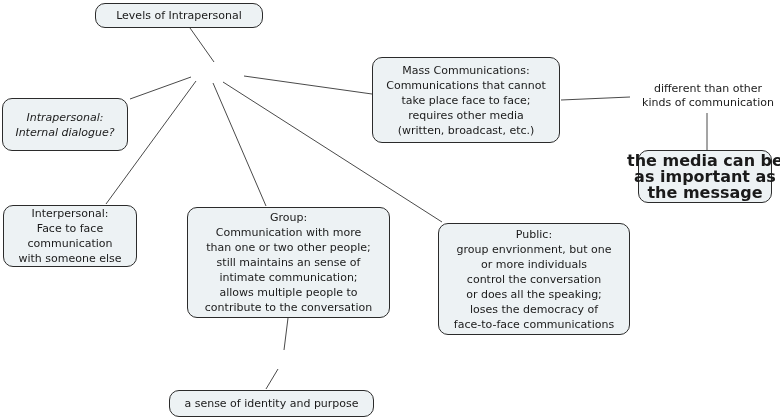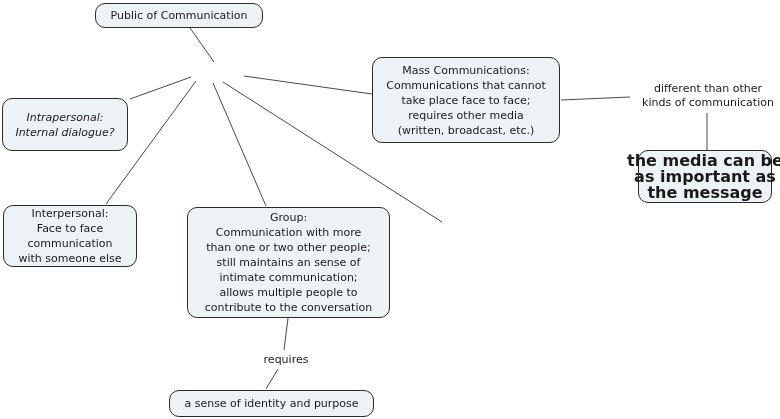--- a/index.html
+++ b/index.html
@@ -78,21 +78,21 @@
     <line x1="196" y1="81" x2="106" y2="204"></line>
     <line x1="213" y1="83" x2="266" y2="206"></line>
     <line x1="223" y1="82" x2="442" y2="222"></line>
     <line x1="244" y1="76" x2="372" y2="94"></line>
     <line x1="561" y1="100" x2="630" y2="97"></line>
     <line x1="707" y1="113" x2="707" y2="150"></line>
     <line x1="288" y1="318" x2="284" y2="350"></line>
     <line x1="278" y1="369" x2="266" y2="389"></line>
   </svg>
 
-  <div class="node" id="n-levels">Public of Communication</div>
+  <div class="node" id="n-levels">Levels of Intrapersonal</div>
 
 
   <div class="node" id="n-intra">Intrapersonal:
 Internal dialogue?</div>
 
   <div class="node" id="n-mass">Mass Communications:
 Communications that cannot
 take place face to face;
 requires other media
 (written, broadcast, etc.)</div>
@@ -110,18 +110,24 @@
 with someone else</div>
 
   <div class="node" id="n-group">Group:
 Communication with more
 than one or two other people;
 still maintains an sense of
 intimate communication;
 allows multiple people to
 contribute to the conversation</div>
 
+  <div class="node" id="n-public">Public:
+group envrionment, but one
+or more individuals
+control the conversation
+or does all the speaking;
+loses the democracy of
+face-to-face communications</div>
 
-  <div class="link-label" id="l-requires">requires</div>
 
   <div class="node" id="n-identity">a sense of identity and purpose</div>
 
 </div>
 
 </body></html>

